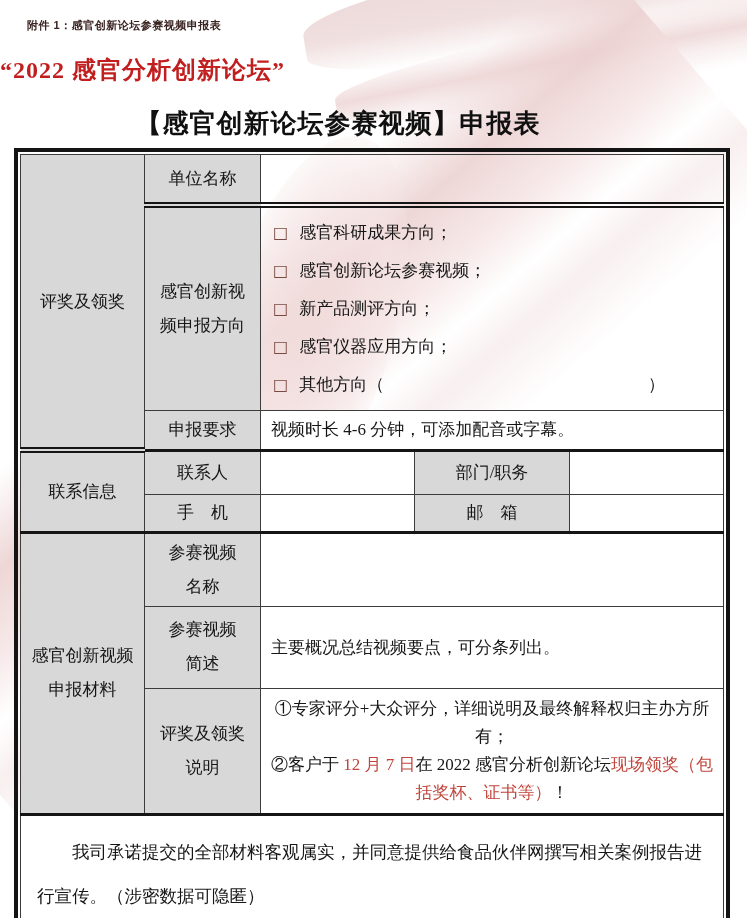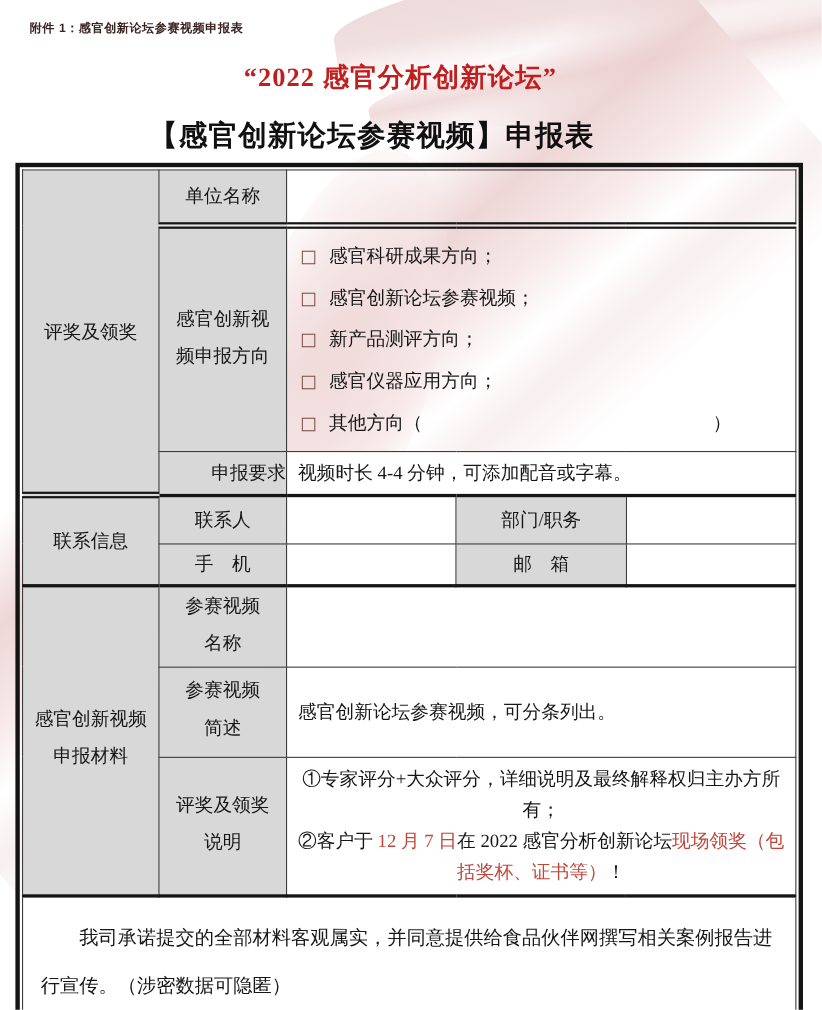--- a/index.html
+++ b/index.html
@@ -55,21 +55,21 @@
   .content{position:relative;z-index:2;}
 
   .attachment-note{
     position:absolute;left:27px;top:18px;
     font-family:"Liberation Sans","DejaVu Sans",sans-serif;
     font-weight:bold;font-size:11px;color:#3a2422;
     letter-spacing:0.5px;
   }
   .doc-title-1{
     position:absolute;left:0;top:54px;width:728px;
-    text-align:center;font-weight:bold;font-size:24px;
+    font-weight:bold;font-size:24px;
     color:var(--title-red);letter-spacing:1px;
   }
   .doc-title-2{
     position:absolute;left:0;top:106px;width:676px;
     text-align:center;font-weight:bold;font-size:26px;
     color:#101010;letter-spacing:1px;
   }
 
   .table-frame{
     position:absolute;left:14px;top:148px;
@@ -86,21 +86,21 @@
   td{
     border:1px solid #3c3c3c;
     vertical-align:middle;
     background:#ffffff;
   }
   td.gray{
     background:var(--cell-gray);
     text-align:center;
   }
   td.transparent{background:transparent;}
-  td.lbl2{white-space:pre-line;line-height:2;font-family:Liberation Mono, monospace;}
+  td.lbl2{white-space:pre-line;line-height:2;}
   tr.sep-double > td{border-bottom:6px double #151515;}
   tr.sep-thick-top > td{border-top:3px solid #151515;}
   td.pad{padding:4px 10px;}
 
   .cb-wrap{display:flex;flex-direction:column;justify-content:space-around;height:100%;padding:6px 0 6px 12px;}
   .cb-line{display:flex;align-items:center;height:38px;}
   .cb-box{
     color:var(--cb-brown);
     font-size:16px;
     margin-right:11px;
@@ -163,22 +163,22 @@
                   <div class="cb-line">
                     <span class="cb-box">□</span>
                     <span>其他方向（</span>
                     <span class="cb-tail">）</span>
                   </div>
                 </div>
           </td>
         </tr>
 
         <tr>
-          <td class="gray" style="height:40px;text-align:right;">申报要求</td>
-          <td class="pad" colspan="3">视频时长 4-4 分钟，可添加配音或字幕。</td>
+          <td class="gray" style="height:40px;">申报要求</td>
+          <td class="pad" colspan="3">视频时长 4-6 分钟，可添加配音或字幕。</td>
         </tr>
 
         <tr class="sep-thick-top">
           <td class="gray" rowspan="2">联系信息</td>
           <td class="gray" style="height:44px;margin-top:36px;">联系人</td>
           <td class="pad" style="width:150px;"></td>
           <td class="gray" style="width:112px;">部门/职务</td>
           <td class="pad" style="width:202px;"></td>
         </tr>
         <tr>
@@ -191,21 +191,21 @@
         <tr class="sep-thick-top">
           <td class="gray lbl2" rowspan="3">感官创新视频
 申报材料</td>
           <td class="gray lbl2" style="height:74px;">参赛视频
 名称</td>
           <td class="pad" colspan="3"></td>
         </tr>
         <tr>
           <td class="gray lbl2" style="height:82px;">参赛视频
 简述</td>
-          <td class="pad" colspan="3">感官创新论坛参赛视频，可分条列出。</td>
+          <td class="pad" colspan="3">主要概况总结视频要点，可分条列出。</td>
         </tr>
         <tr>
           <td class="gray lbl2" style="height:84px;margin-left:24px;">评奖及领奖
 说明</td>
           <td class="award-cell" colspan="3">
                 <span class="award-line"><span>①专家评分+大众评分，详细说明及最终解释权归主办方所有；</span></span>
                 <span class="award-line"><span>②客户于 </span><span class="hl">12 月 7 日</span><span>在 2022 感官分析创新论坛</span><span class="hl">现场领奖（包括奖杯、证书等）</span><span>！</span></span>
               </td>
         </tr>
 

